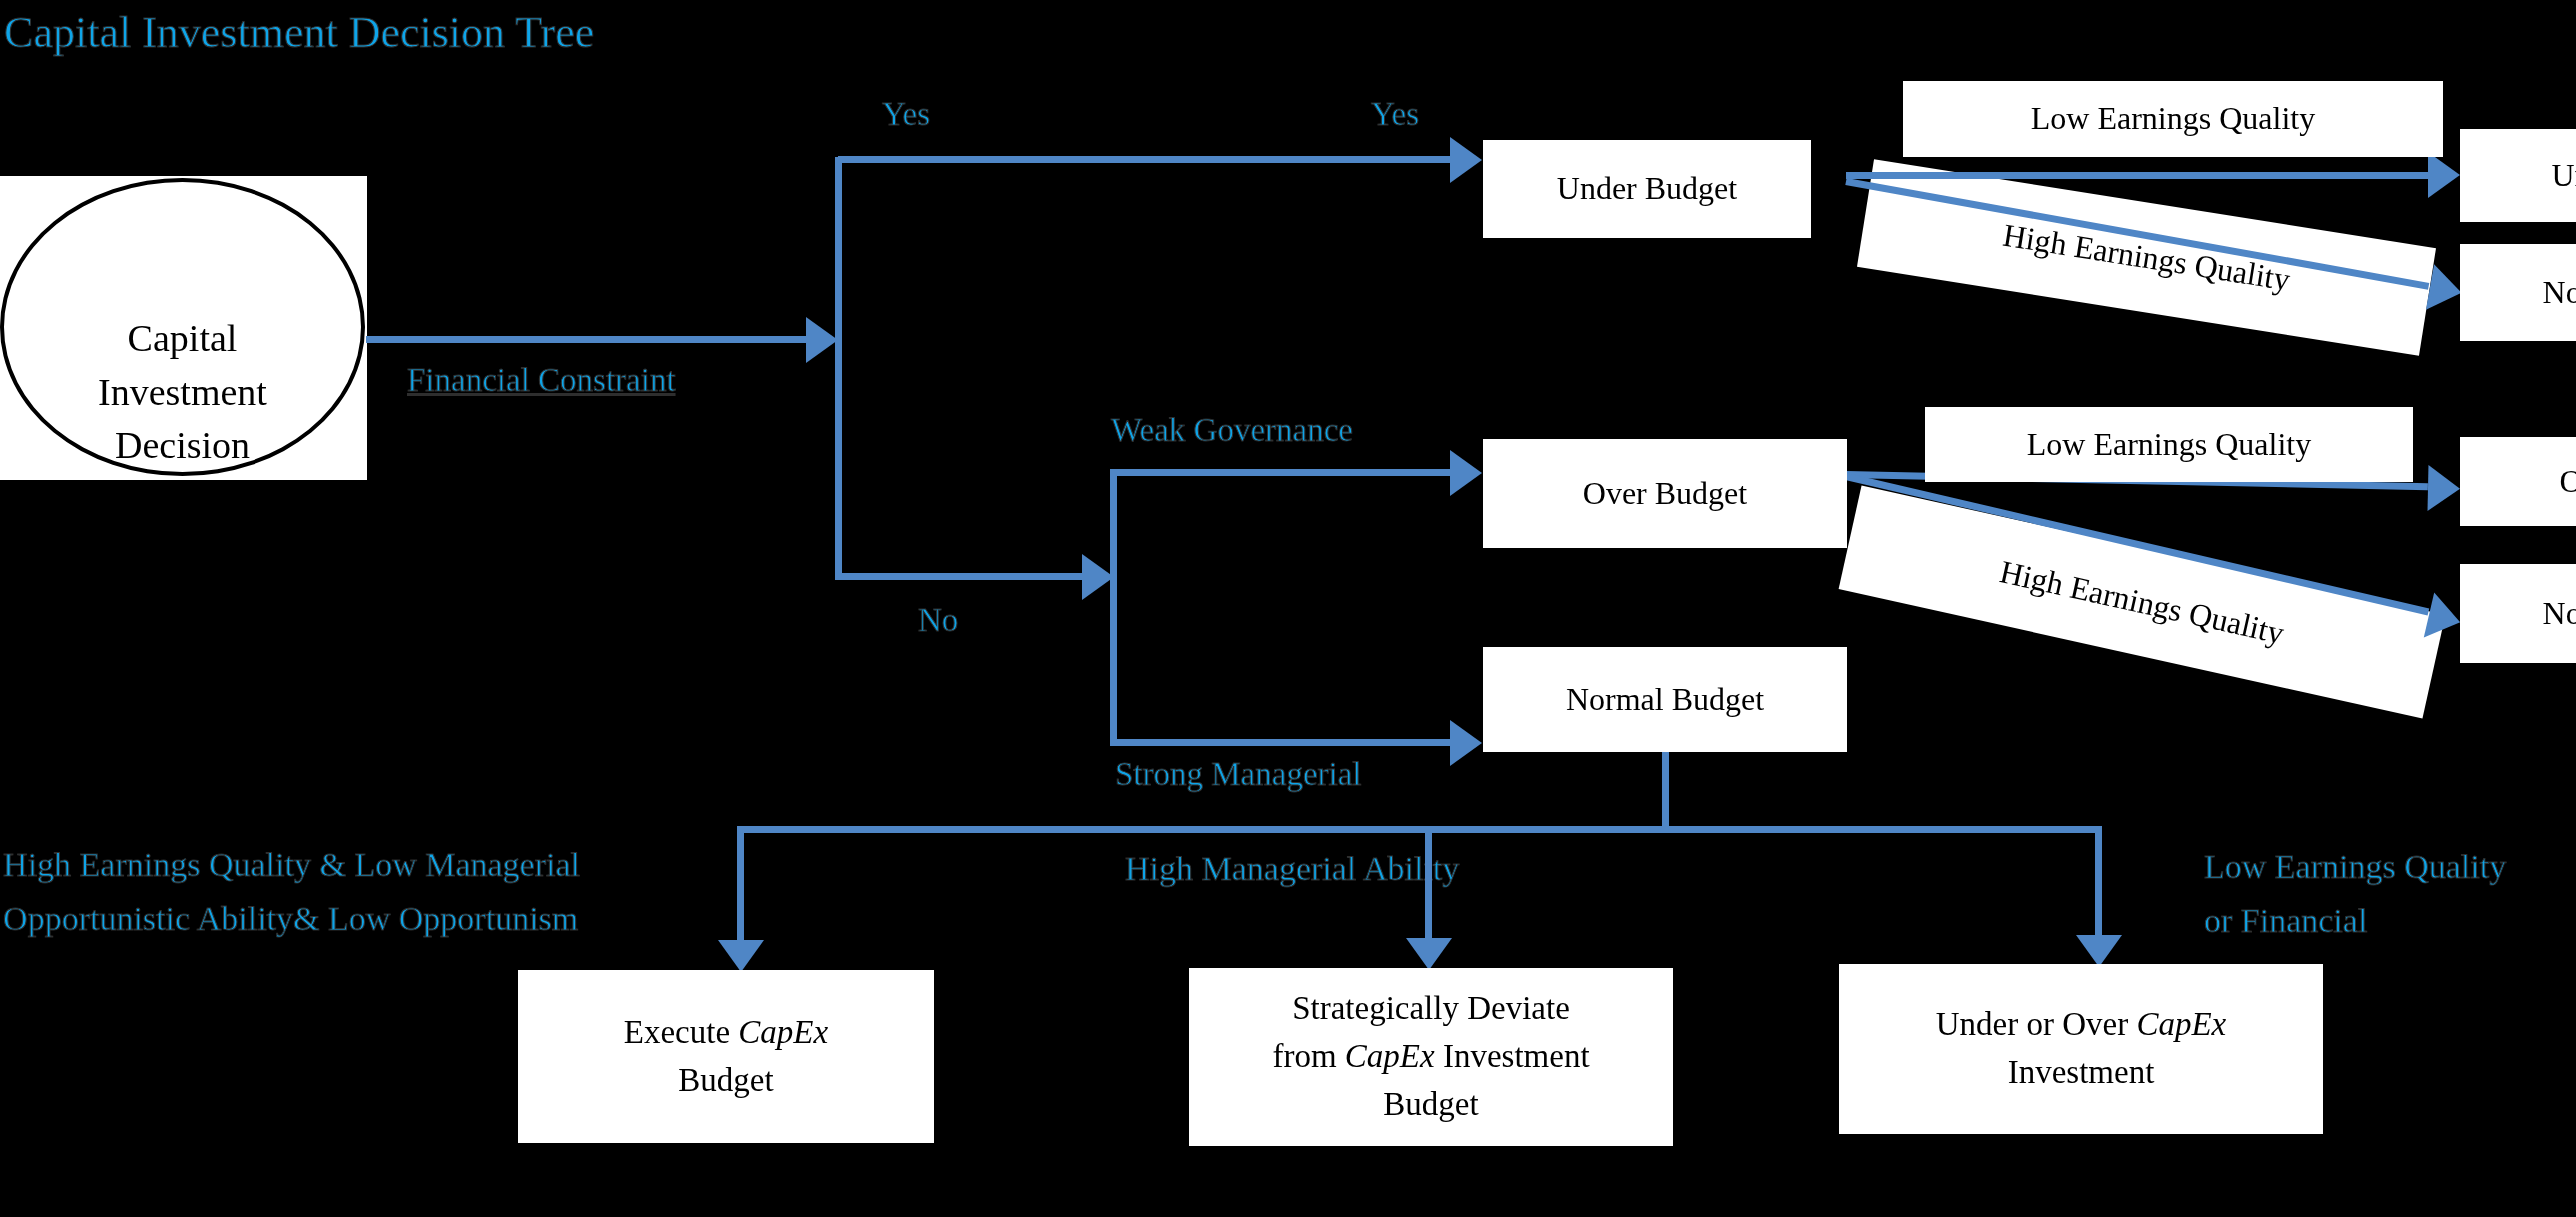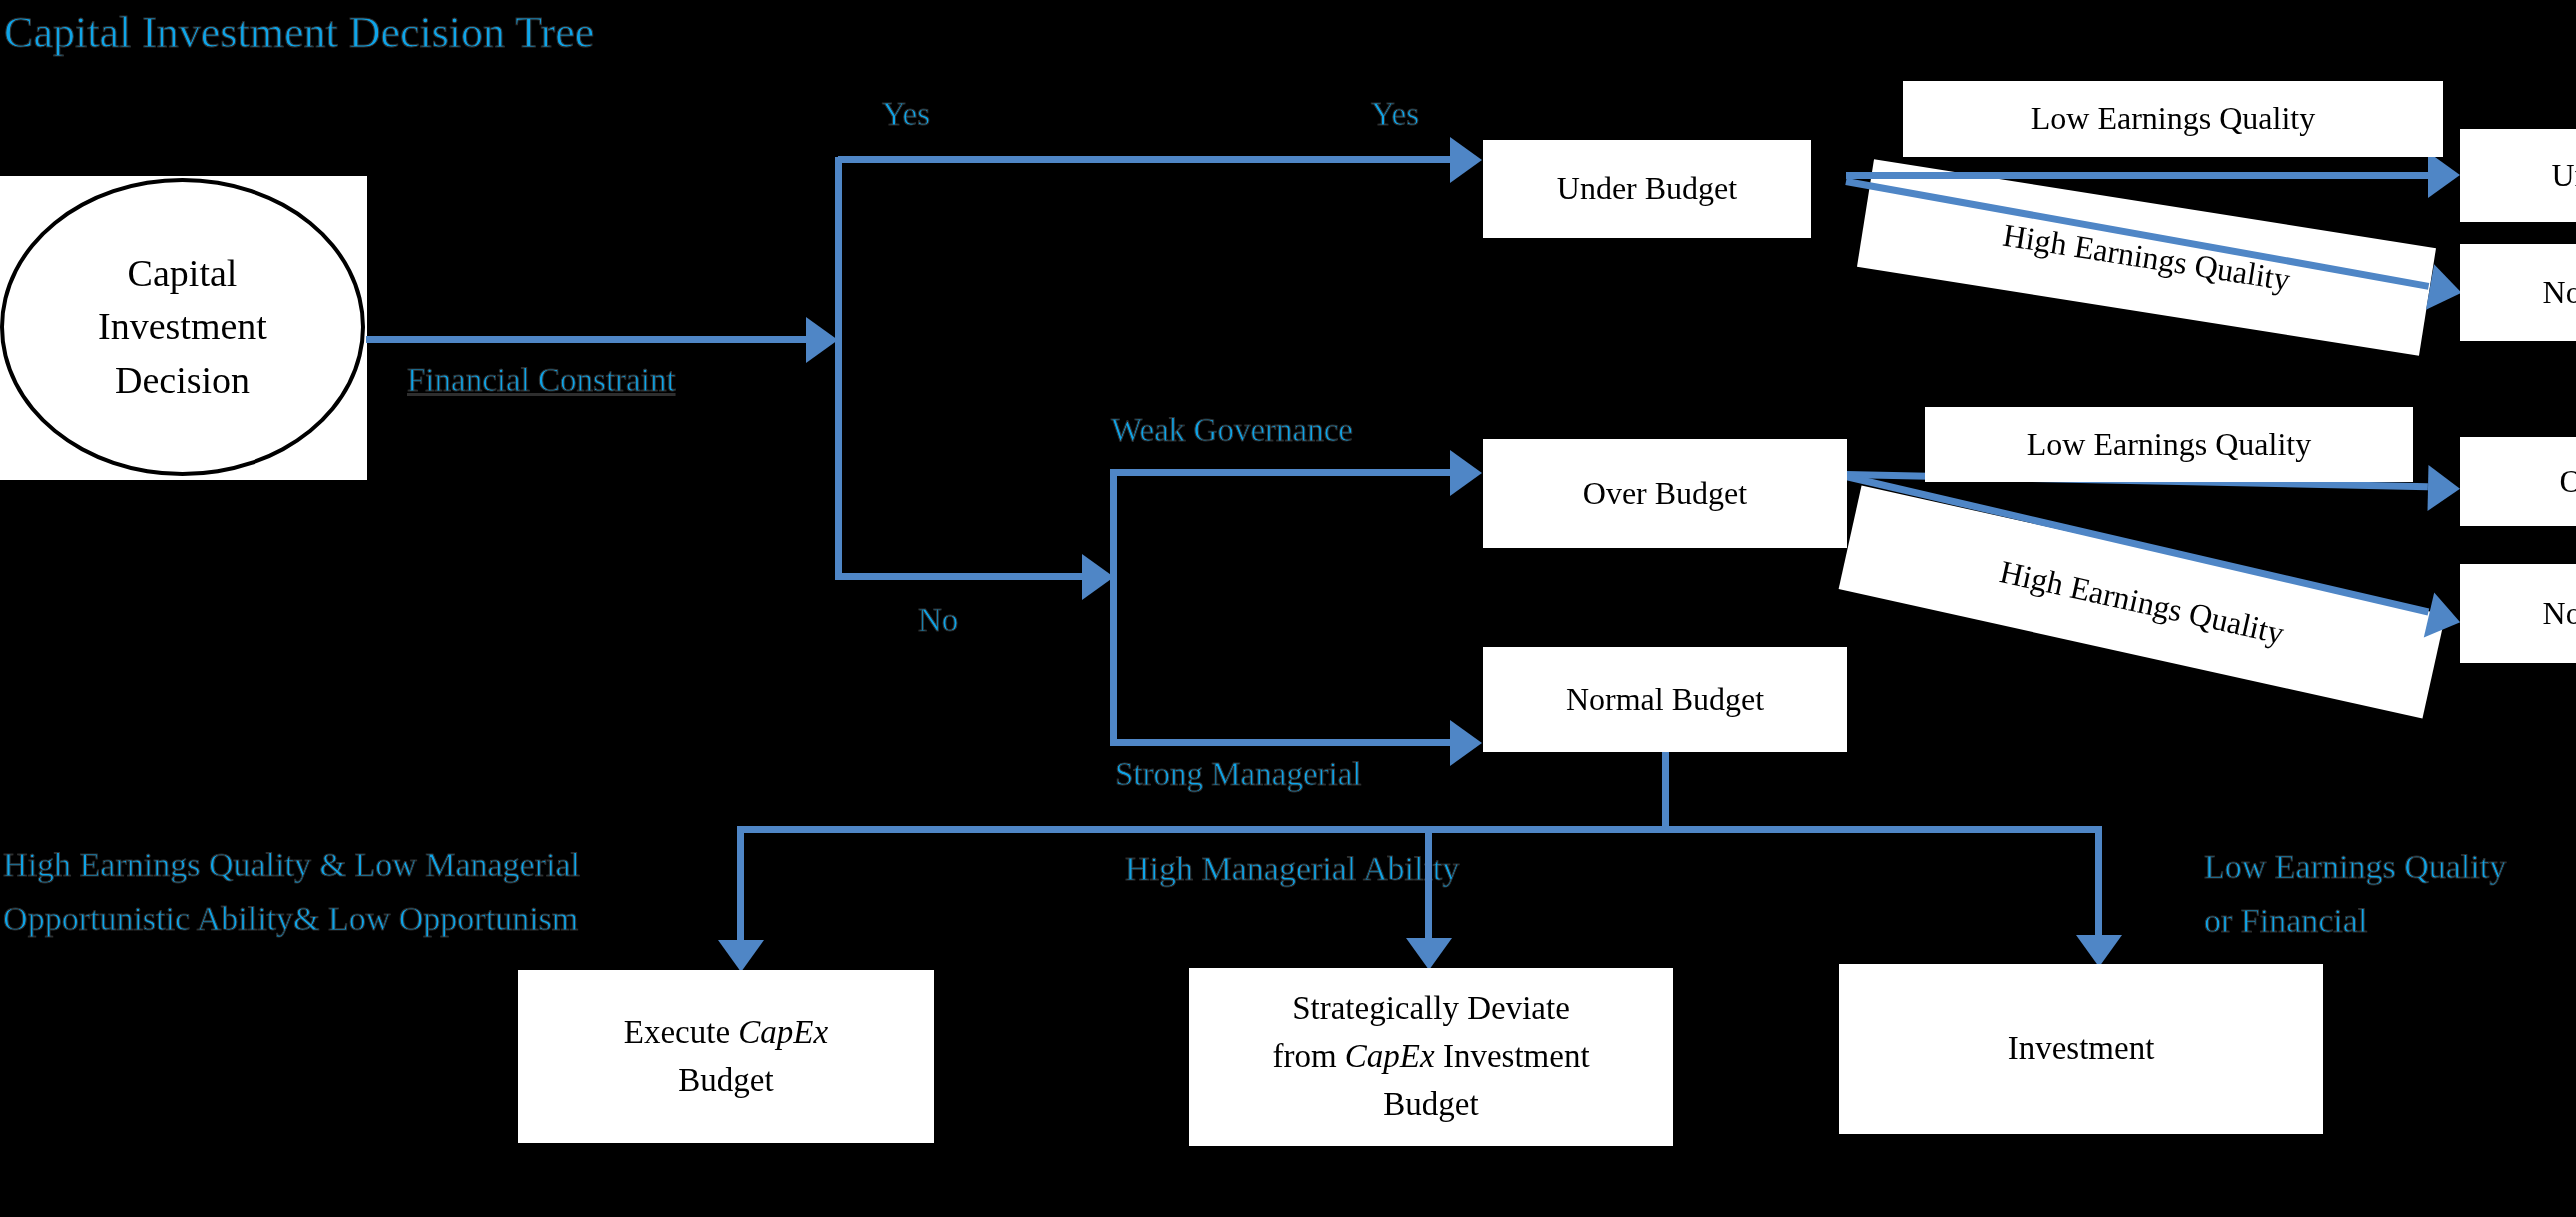--- a/index.html
+++ b/index.html
@@ -6,21 +6,21 @@
   #canvas{position:relative;width:2892px;height:1218px;background:#000;overflow:hidden;
           font-family:"Liberation Serif","DejaVu Serif",serif;}
   .box{position:absolute;background:#fff;color:#000;display:flex;align-items:center;justify-content:center;
        text-align:center;font-size:32px;line-height:1.35;}
   .box .inner{width:100%;}
   .bigbox{font-size:33px;line-height:1.45;}
   .rotbox{position:absolute;background:#fff;color:#000;display:flex;align-items:center;justify-content:center;
           text-align:center;font-size:32px;z-index:1;}
   .ellipse-patch{position:absolute;background:#fff;}
   .ellipse{position:absolute;background:#fff;border:4.6px solid #000;border-radius:50%;
-           display:flex;align-items:center;justify-content:center;}
+           display:flex;align-items:flex-end;justify-content:center;}
   .ellipse .inner{text-align:center;font-size:38px;line-height:1.4;color:#000;}
   .hline{position:absolute;height:6.7px;background:#4f86c6;z-index:2;}
   .vline{position:absolute;width:6.7px;background:#4f86c6;z-index:2;}
   .diag{position:absolute;height:6.7px;background:#4f86c6;transform-origin:0 50%;z-index:2;}
   .ah-r{position:absolute;width:0;height:0;border-top:23px solid transparent;border-bottom:23px solid transparent;
         border-left:32px solid #4f86c6;z-index:2;}
   .ah-d{position:absolute;width:0;height:0;border-left:23px solid transparent;border-right:23px solid transparent;
         border-top:32px solid #4f86c6;z-index:2;}
   .lbl{position:absolute;z-index:3;}
   .ghost{position:absolute;color:#0ea5e9;-webkit-text-stroke:1px #2e2e2e;font-size:33px;white-space:nowrap;z-index:0;}
@@ -139,18 +139,19 @@
   </div>
   <div class="box bigbox" style="left:1189px;top:968px;width:484px;height:178px;z-index:3;">
     <div class="inner">
       <div><span>Strategically Deviate</span></div>
       <div><span>from </span><i>CapEx</i><span> Investment</span></div>
       <div><span>Budget</span></div>
     </div>
   </div>
   <div class="box bigbox" style="left:1839px;top:964px;width:484px;height:170px;z-index:3;">
     <div class="inner">
+      <div><span>Under or Over </span><i>CapEx</i></div>
       <div><span>Investment</span></div>
     </div>
   </div>
 
 </div>
 
 
 </body></html>

